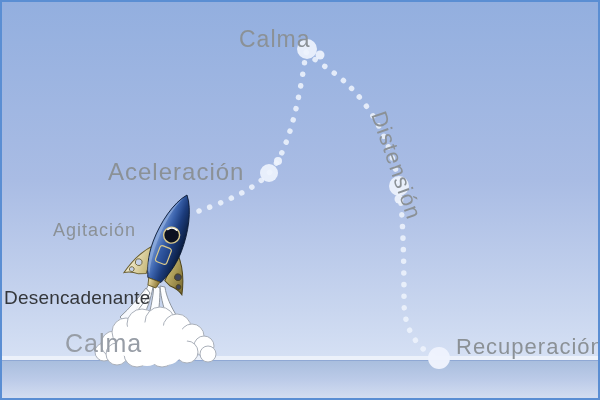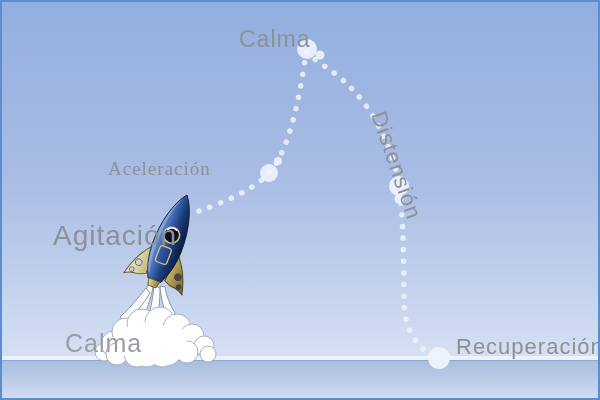--- a/index.html
+++ b/index.html
@@ -24,22 +24,22 @@
   }
   svg.scene{position:absolute;left:0;top:0;}
   .phase-label{
     position:absolute;
     color:#8b9196;
     letter-spacing:1px;
     white-space:nowrap;
     user-select:none;
   }
   .lbl-pico{left:237px;top:24px;font-size:23px;}
-  .lbl-aceleracion{left:106px;top:156px;font-size:19px;font-family:Liberation Serif, serif;}
-  .lbl-agitacion{left:51px;top:218px;font-size:28px;}
+  .lbl-aceleracion{left:106px;top:156px;font-size:24px;}
+  .lbl-agitacion{left:51px;top:218px;font-size:18px;}
   .lbl-desencadenante{left:2px;top:285px;font-size:19px;color:#34373b;letter-spacing:0.2px;}
   .lbl-calma{left:15px;top:327px;font-size:25px;color:#979da6;margin-left:48px;}
   .lbl-distension{left:388px;top:106px;font-size:22px;transform:rotate(71deg);transform-origin:left top;}
   .lbl-recuperacion{left:454px;top:332px;font-size:22px;}
 </style>
 </head>
 <body>
 
 <div id="stage">
 
@@ -138,17 +138,18 @@
 
       <rect x="-6.5" y="56" width="12" height="17" rx="2.5" fill="#2b4f9a" fill-opacity="0.45" stroke="#d9c98c" stroke-width="1.2"></rect>
 
       <path d="M-6 91 L6 91 L4.2 98 L-4.2 98 Z" fill="url(#goldGrad)" stroke="#5f5222" stroke-width="0.8"></path>
     </g>
   </svg>
 
   <div class="phase-label lbl-pico">Calma</div>
   <div class="phase-label lbl-aceleracion">Aceleración</div>
   <div class="phase-label lbl-agitacion">Agitación</div>
+  <div class="phase-label lbl-desencadenante">Desencadenante</div>
   <div class="phase-label lbl-calma">Calma</div>
   <div class="phase-label lbl-distension">Distensión</div>
   <div class="phase-label lbl-recuperacion">Recuperación</div>
 
 </div>
 
 </body></html>

